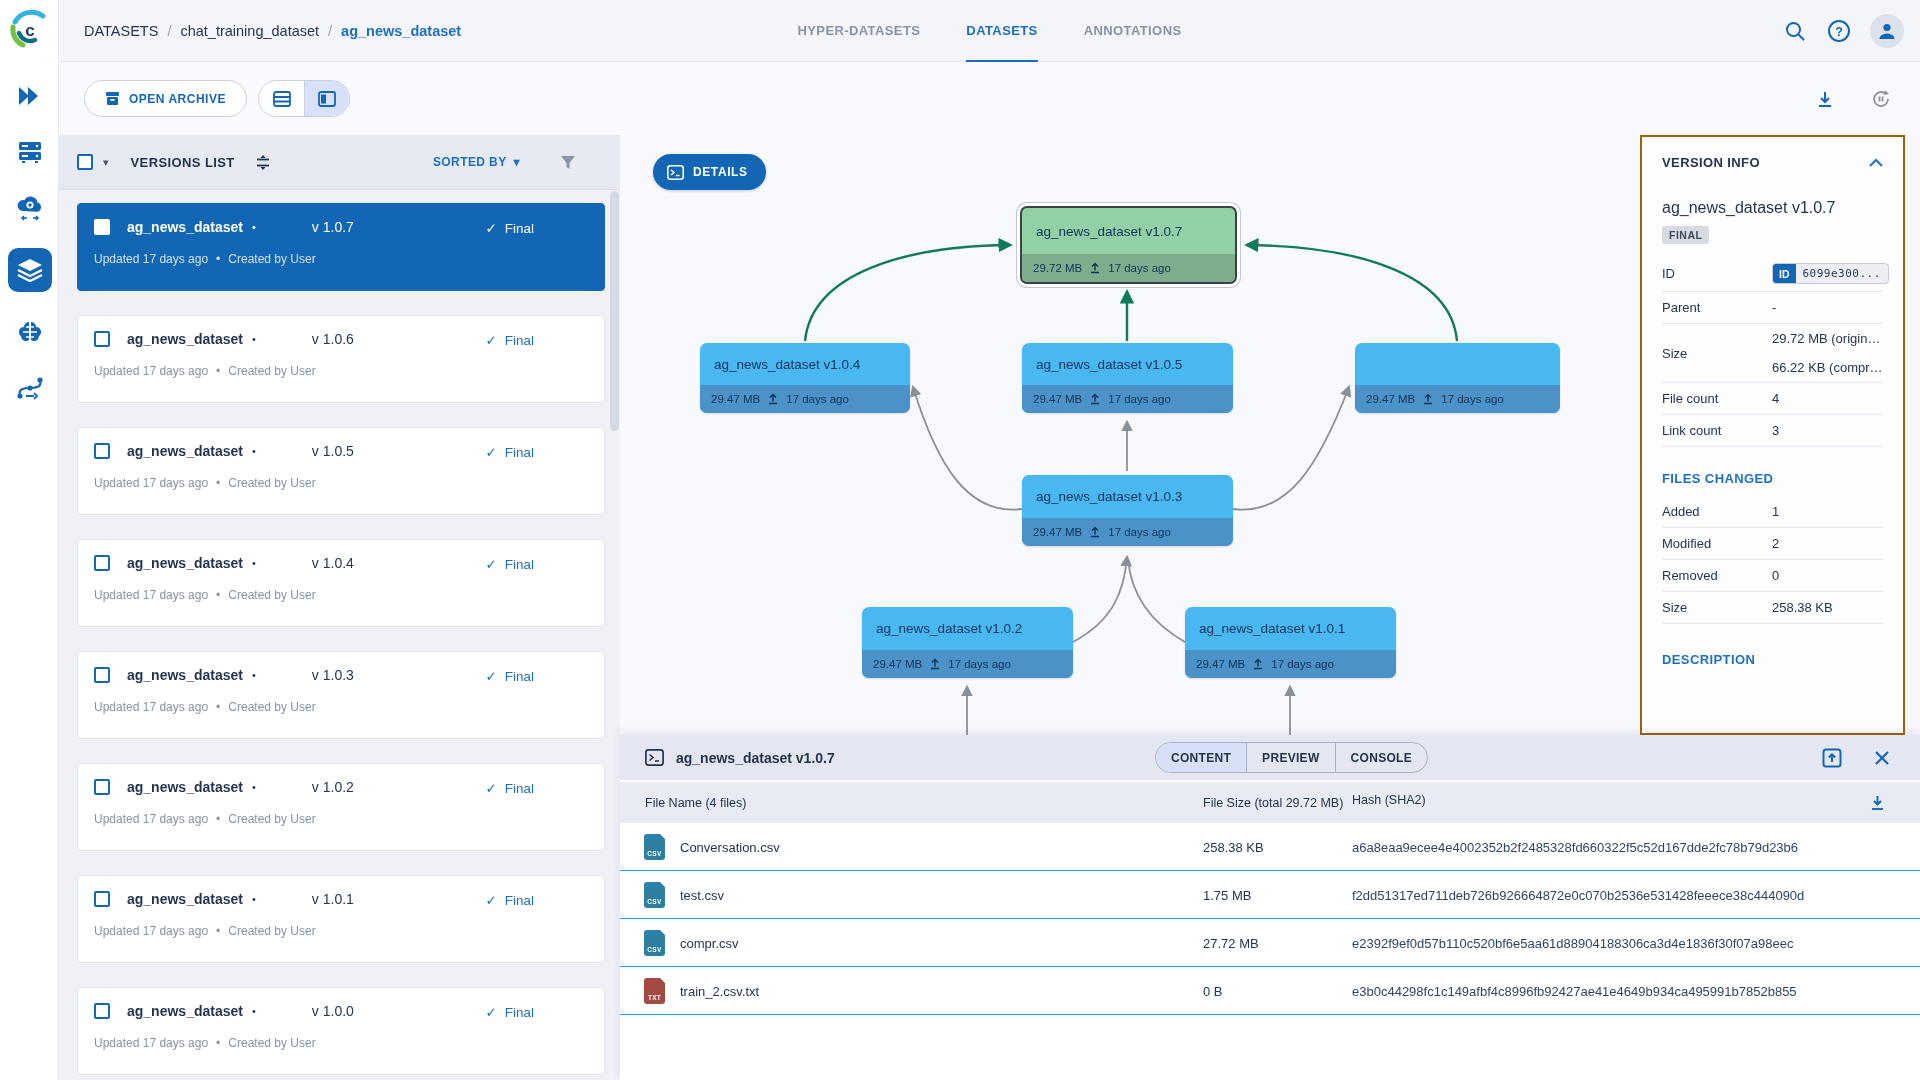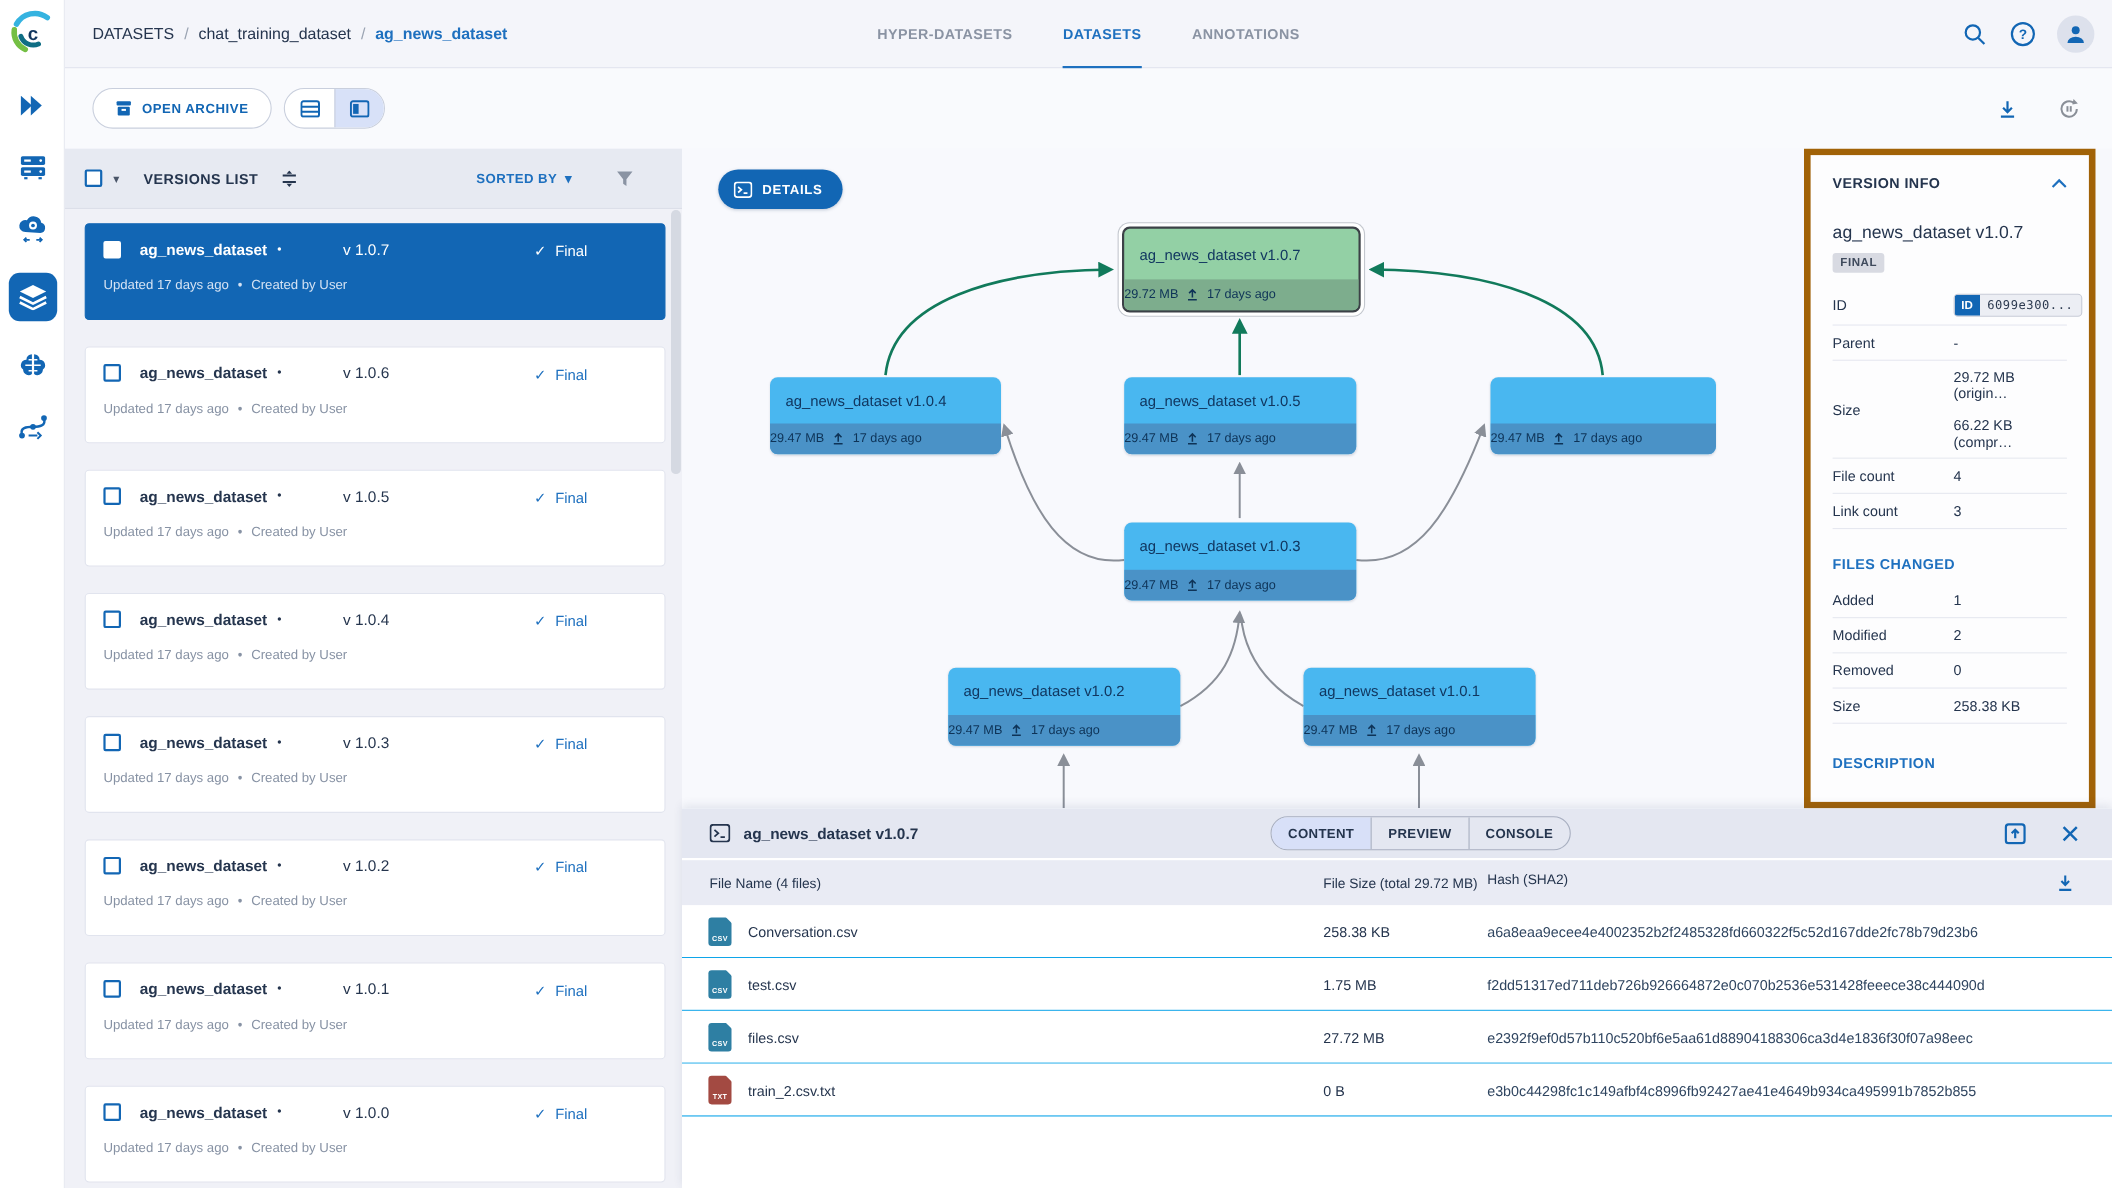--- a/index.html
+++ b/index.html
@@ -58,26 +58,26 @@
   .vcard.selected .vc-meta { color:#d4e2f3; }
   .vcard.selected .chk { border-color:#fff; background:#fff; }
   .list-scrollbar { position:absolute; right:1px; top:56px; width:9px; height:240px; background:#c9ced9; border-radius:5px; opacity:.7; cursor:pointer; }
 
   
   .graph { position:absolute; left:620px; top:135px; width:1020px; height:600px; background:#f8f9fd; overflow:hidden; }
   .btn-details { position:absolute; left:33px; top:19px; height:36px; padding:0 18px 0 14px; display:flex; align-items:center; gap:9px; background:#1266b4; border-radius:18px; color:#fff; font-size:12px; font-weight:bold; letter-spacing:.6px; cursor:pointer; z-index:4; box-shadow:0 1px 3px rgba(20,50,90,.25); }
   .edges { position:absolute; left:0; top:0; }
   .gnode { position:absolute; border-radius:7px; overflow:hidden; background:#49b7f0; color:#113760; cursor:pointer; box-shadow:0 1px 2px rgba(30,50,80,.15); }
   .gnode .gtitle { position:absolute; top:0; left:0; right:0; bottom:28px; display:flex; align-items:center; padding:0 14px; font-size:13.5px; }
-  .gnode .gband { position:absolute; bottom:0; left:0; right:0; height:28px; background:#4a92c7; display:flex; align-items:center; gap:7px; padding:0 0; font-size:11.5px; color:#0e3357; }
+  .gnode .gband { position:absolute; bottom:0; left:0; right:0; height:28px; background:#4a92c7; display:flex; align-items:center; gap:7px; padding:0 11px; font-size:11.5px; color:#0e3357; }
   .gnode.selected { background:#93d0a5; border:2px solid #3c4147; box-shadow:0 0 0 3px #ffffff, 0 0 0 4px #c3c7ce; }
   .gnode.selected .gband { background:#7dad8d; }
 
   
-  .vi-panel { position:absolute; left:1640px; top:135px; width:265px; height:600px; background:#fdfdfe; border:6px solid #a16207; overflow:hidden; z-index:6; }
+  .vi-panel { position:absolute; left:1640px; top:135px; width:265px; height:600px; background:#fdfdfe; border:2px solid #a16207; overflow:hidden; z-index:6; }
   .vi-inner { padding:0 20px; }
   .vi-head { height:50px; display:flex; align-items:center; }
   .vi-head-title { font-size:13px; font-weight:bold; letter-spacing:.4px; color:#25354e; }
   .vi-collapse { margin-left:auto; color:#1e70bf; cursor:pointer; display:flex; }
   .vi-name { font-size:16px; color:#25354e; margin-top:12px; }
   .badge-final { display:inline-block; margin-top:9px; background:#d8dae2; color:#3f4a5c; font-size:10.5px; font-weight:bold; letter-spacing:.5px; padding:3px 7px; border-radius:3px; }
   .vi-rows { margin-top:12px; }
   .vi-row { display:flex; align-items:center; padding:7px 0; border-bottom:1px solid #e6e8f0; font-size:13px; min-height:32px; }
   .vi-label { flex:0 0 110px; color:#25354e; }
   .vi-val { color:#25354e; }
@@ -683,21 +683,21 @@
             <span class="ftype">CSV</span>
           </span>
           <span class="f-name">test.csv</span>
           <span class="f-size">1.75 MB</span>
           <span class="f-hash">f2dd51317ed711deb726b926664872e0c070b2536e531428feeece38c444090d</span>
         </div>
         <div class="frow">
           <span class="ficon csv">
             <span class="ftype">CSV</span>
           </span>
-          <span class="f-name">files.csv</span>
+          <span class="f-name">compr.csv</span>
           <span class="f-size">27.72 MB</span>
           <span class="f-hash">e2392f9ef0d57b110c520bf6e5aa61d88904188306ca3d4e1836f30f07a98eec</span>
         </div>
         <div class="frow">
           <span class="ficon txt">
             <span class="ftype">TXT</span>
           </span>
           <span class="f-name">train_2.csv.txt</span>
           <span class="f-size">0 B</span>
           <span class="f-hash">e3b0c44298fc1c149afbf4c8996fb92427ae41e4649b934ca495991b7852b855</span>

